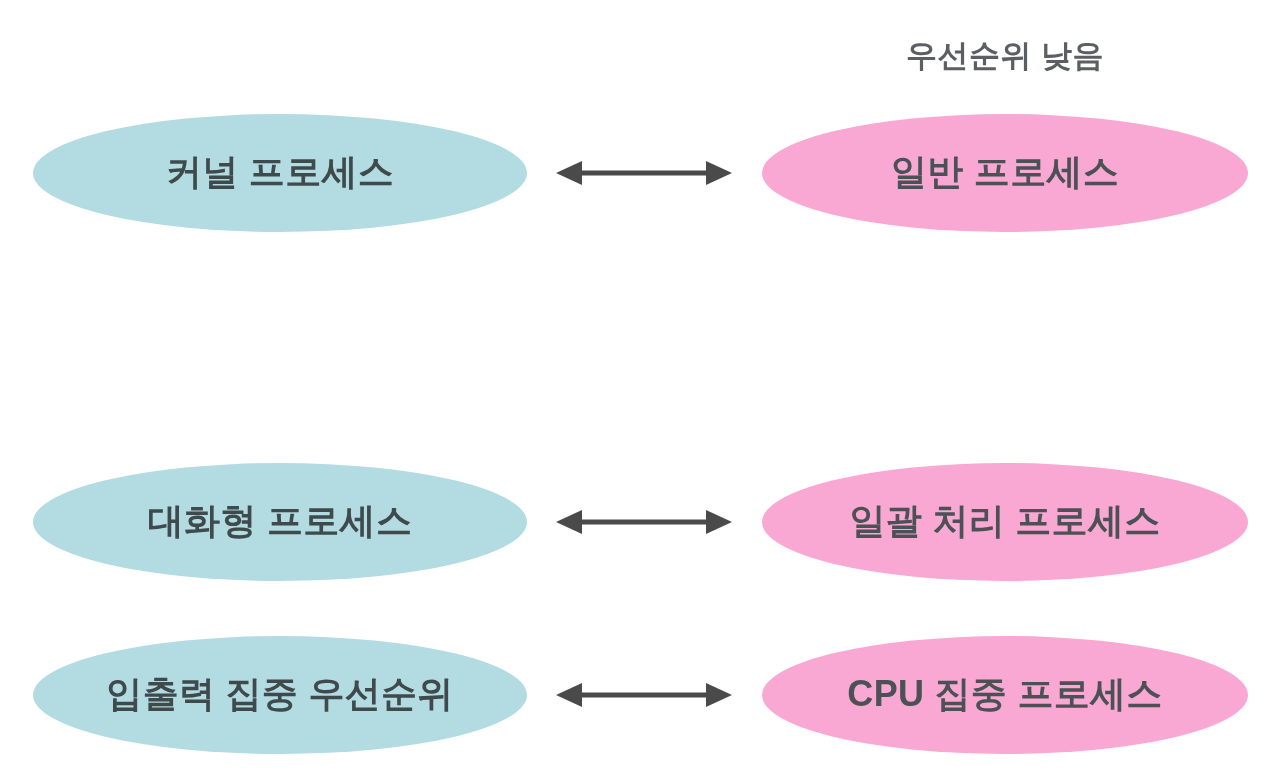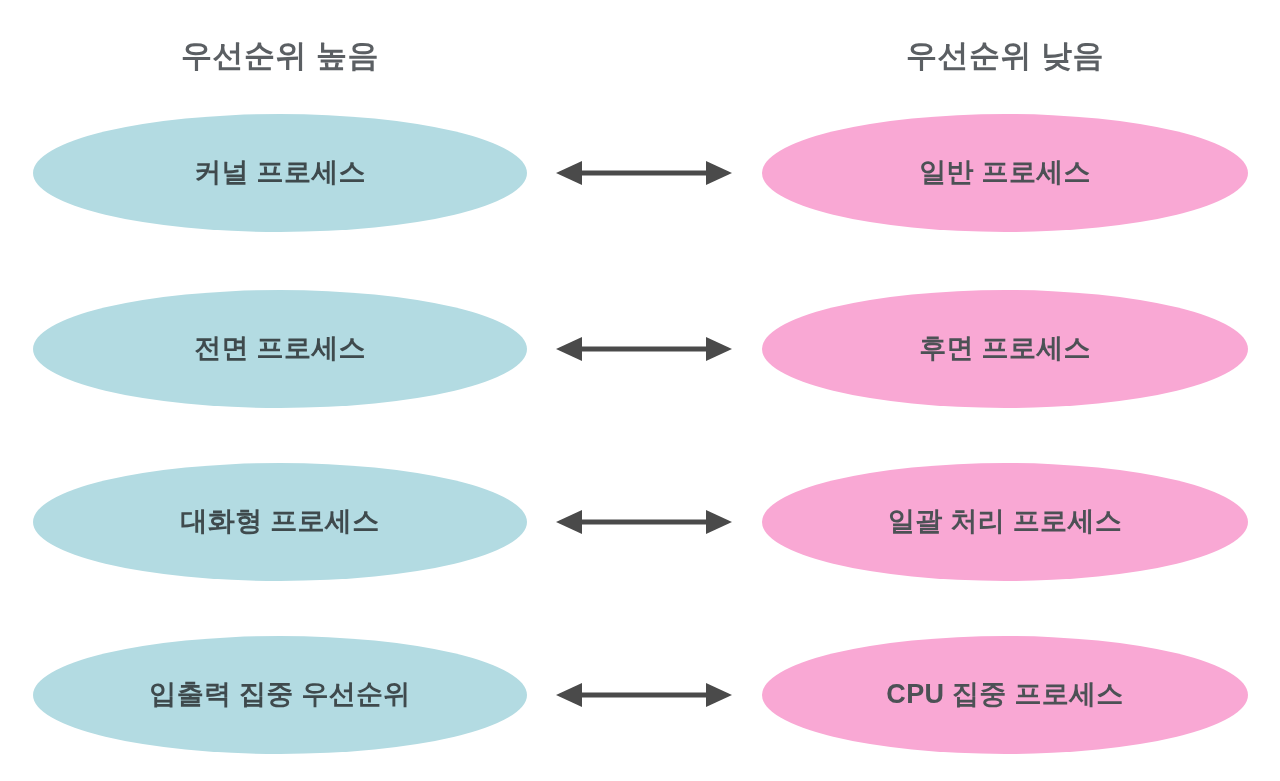--- a/index.html
+++ b/index.html
@@ -52,21 +52,21 @@
   
   .ellipse {
     position: absolute;
     top: 0;
     height: 118px;
     border-radius: 50%;
     display: flex;
     align-items: center;
     justify-content: center;
     text-align: center;
-    font-size: 27px;
+    font-size: 36px;
     font-weight: 700;
     letter-spacing: 0.3px;
     white-space: nowrap;
     box-sizing: border-box;
   }
   .ellipse.left {
     left: 33px;
     width: 494px;
     background: #b3dbe2;
     color: #3f4a4d;
@@ -91,55 +91,39 @@
     width: 176px;
     height: 28px;
   }
   .arrow svg { display: block; width: 176px; height: 28px; }
 </style>
 </head>
 <body>
 
 <div id="diagram">
 
-  <div class="col-header left">우선순위 높음</div>
 
   <div class="col-header right">우선순위 낮음</div>
 
   <div class="row row-1">
     <div class="ellipse left">
       <span class="label">커널 프로세스</span>
     </div>
     <div class="arrow">
       <svg viewBox="0 0 176 28" xmlns="http://www.w3.org/2000/svg">
         <polygon points="0,14 26,2 26,26" fill="#4a4a4a"></polygon>
         <polygon points="176,14 150,2 150,26" fill="#4a4a4a"></polygon>
         <rect x="22" y="11.5" width="132" height="5" fill="#4a4a4a"></rect>
       </svg>
     </div>
     <div class="ellipse right">
       <span class="label">일반 프로세스</span>
     </div>
   </div>
 
-  <div class="row row-2">
-    <div class="ellipse left">
-      <span class="label">전면 프로세스</span>
-    </div>
-    <div class="arrow">
-      <svg viewBox="0 0 176 28" xmlns="http://www.w3.org/2000/svg">
-        <polygon points="0,14 26,2 26,26" fill="#4a4a4a"></polygon>
-        <polygon points="176,14 150,2 150,26" fill="#4a4a4a"></polygon>
-        <rect x="22" y="11.5" width="132" height="5" fill="#4a4a4a"></rect>
-      </svg>
-    </div>
-    <div class="ellipse right">
-      <span class="label">후면 프로세스</span>
-    </div>
-  </div>
 
   <div class="row row-3">
     <div class="ellipse left">
       <span class="label">대화형 프로세스</span>
     </div>
     <div class="arrow">
       <svg viewBox="0 0 176 28" xmlns="http://www.w3.org/2000/svg">
         <polygon points="0,14 26,2 26,26" fill="#4a4a4a"></polygon>
         <polygon points="176,14 150,2 150,26" fill="#4a4a4a"></polygon>
         <rect x="22" y="11.5" width="132" height="5" fill="#4a4a4a"></rect>

